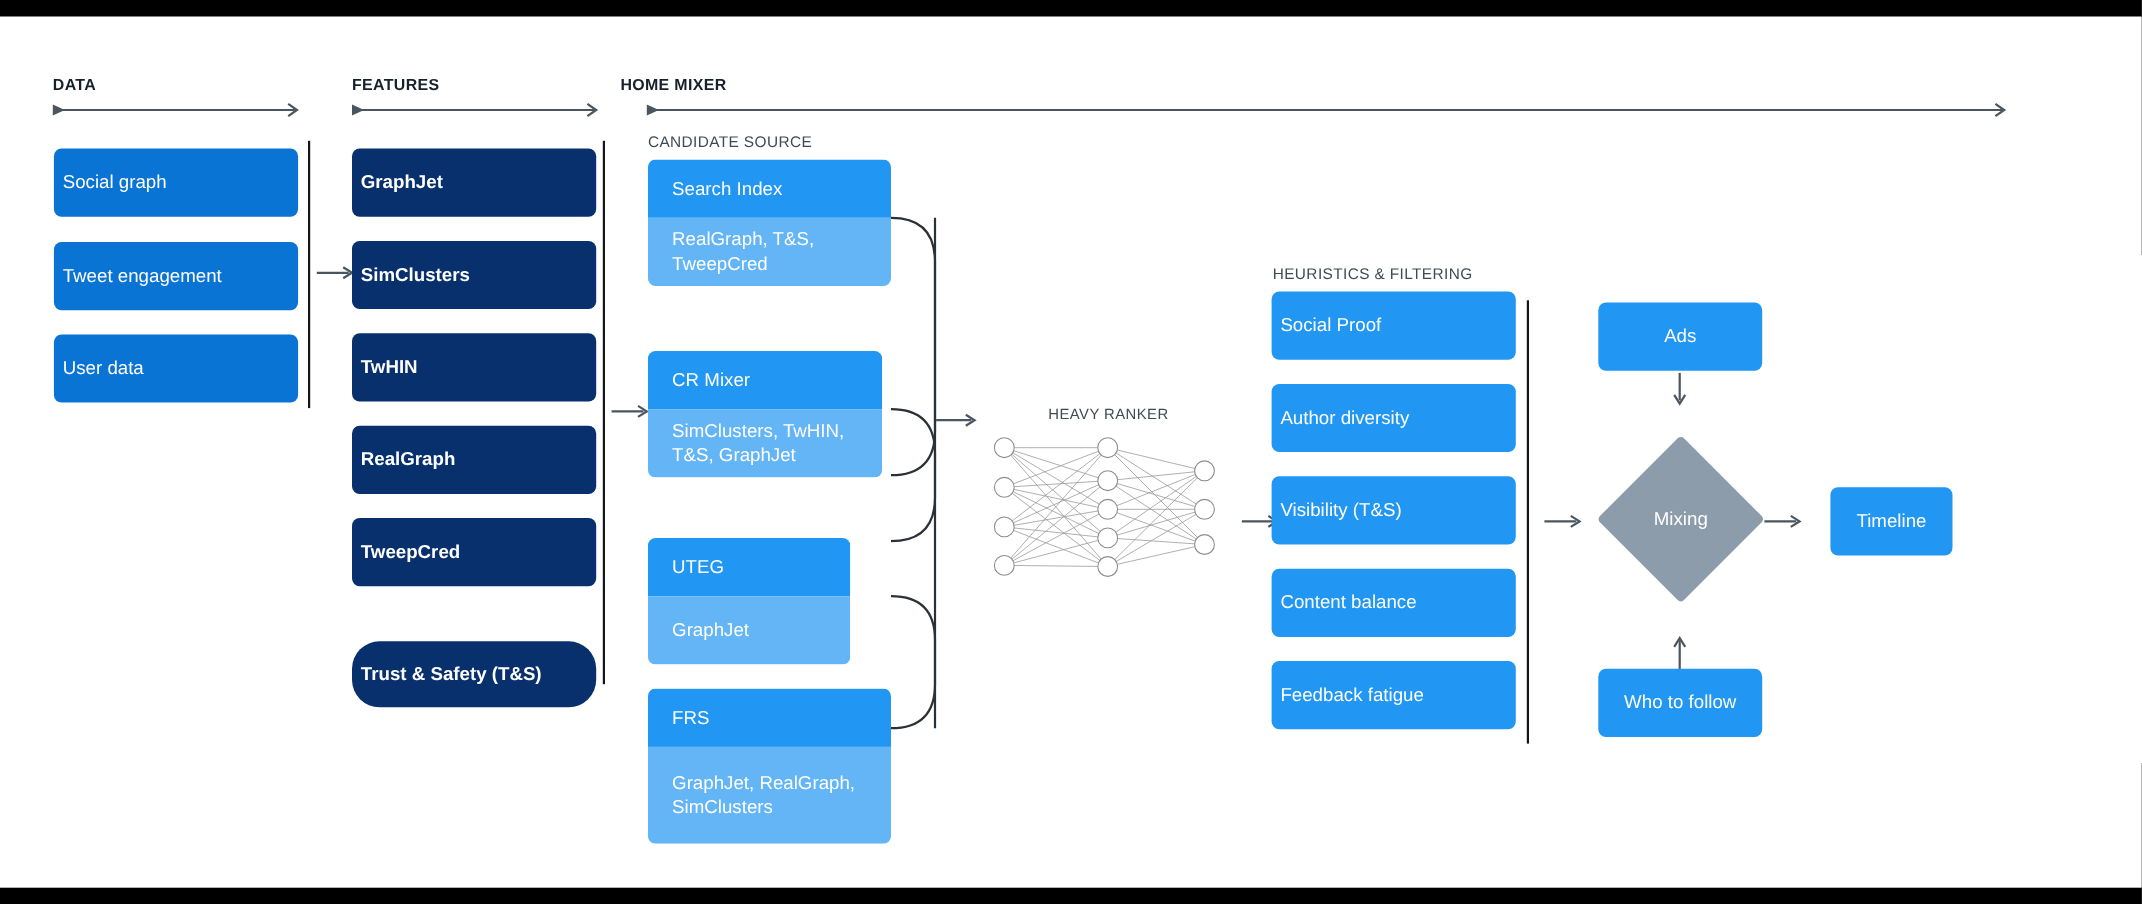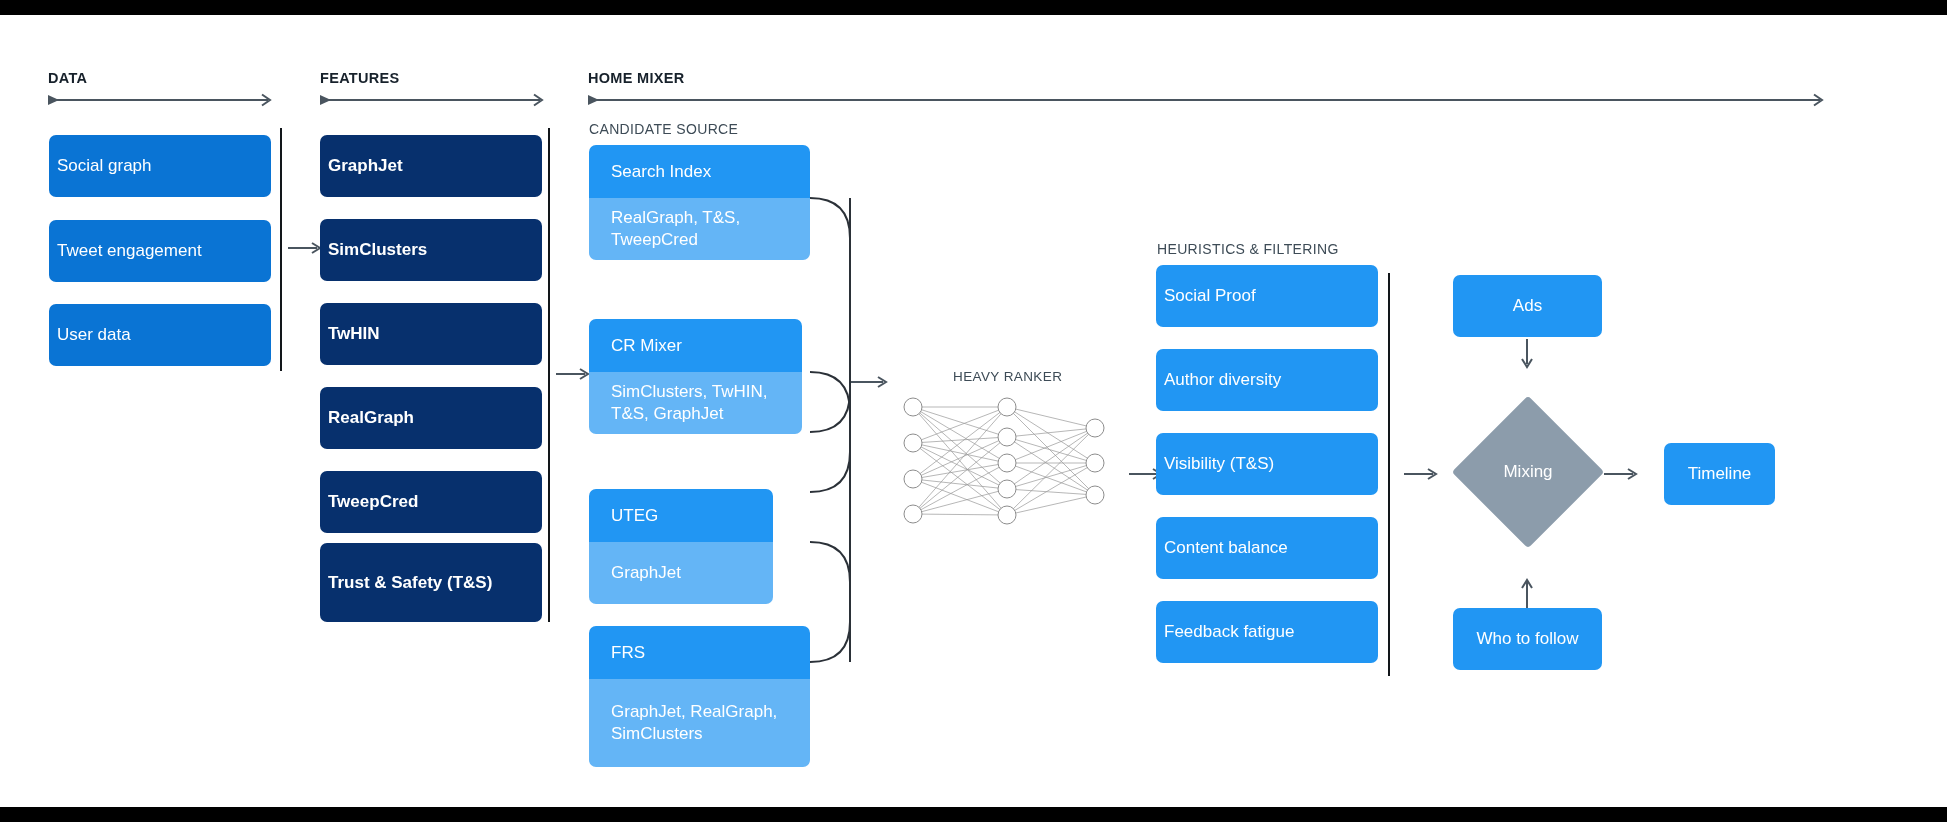--- a/index.html
+++ b/index.html
@@ -115,21 +115,21 @@
 
   <div class="sec-label" style="left:320px; top:55px;">FEATURES</div>
   <div class="axis-arrow" style="left:320px; top:78px; width:228px;">
     <svg width="228" height="14" viewBox="0 0 228 14">
       <path d="M0 2 L11 7 L0 12 Z" fill="#4a555f"></path>
       <line x1="2" y1="7" x2="220" y2="7" stroke="#4a555f" stroke-width="2"></line>
       <path d="M214 1.5 L222 7 L214 12.5" fill="none" stroke="#4a555f" stroke-width="2"></path>
     </svg>
   </div>
 
-  <div class="sec-label" style="left:588px; top:55px;">HOME MIXER</div>
+  <div class="sec-label" style="left:564px; top:55px;">HOME MIXER</div>
   <div class="axis-arrow" style="left:588px; top:78px; width:1240px;">
     <svg width="1240" height="14" viewBox="0 0 1240 14">
       <path d="M0 2 L11 7 L0 12 Z" fill="#4a555f"></path>
       <line x1="2" y1="7" x2="1232" y2="7" stroke="#4a555f" stroke-width="2"></line>
       <path d="M1226 1.5 L1234 7 L1226 12.5" fill="none" stroke="#4a555f" stroke-width="2"></path>
     </svg>
   </div>
 
   <div class="sub-label" style="left:589px; top:106px;">CANDIDATE SOURCE</div>
   <div class="sub-label" style="left:1157px; top:226px;">HEURISTICS &amp; FILTERING</div>
@@ -145,21 +145,21 @@
       <line x1="0" y1="7" x2="29" y2="7" stroke="#4a555f" stroke-width="2"></line>
       <path d="M24 2 L32 7 L24 12" fill="none" stroke="#4a555f" stroke-width="2"></path>
     </svg>
   </div>
 
   <div class="box feat" style="left:320px; top:120px; width:222px; height:62px;">GraphJet</div>
   <div class="box feat" style="left:320px; top:204px; width:222px; height:62px;">SimClusters</div>
   <div class="box feat" style="left:320px; top:288px; width:222px; height:62px;">TwHIN</div>
   <div class="box feat" style="left:320px; top:372px; width:222px; height:62px;">RealGraph</div>
   <div class="box feat" style="left:320px; top:456px; width:222px; height:62px;">TweepCred</div>
-  <div class="box feat" style="left:320px; top:528px; width:222px; height:79px;">Trust &amp; Safety (T&amp;S)</div>
+  <div class="box feat" style="left:320px; top:568px; width:222px; height:60px;border-radius:25px;">Trust &amp; Safety (T&amp;S)</div>
 
   <div class="vrule" style="left:548px; top:113px; height:494px;"></div>
 
   <div class="conn" style="left:556px; top:352px;">
     <svg width="36" height="14" viewBox="0 0 36 14">
       <line x1="0" y1="7" x2="29" y2="7" stroke="#4a555f" stroke-width="2"></line>
       <path d="M24 2 L32 7 L24 12" fill="none" stroke="#4a555f" stroke-width="2"></path>
     </svg>
   </div>
 

